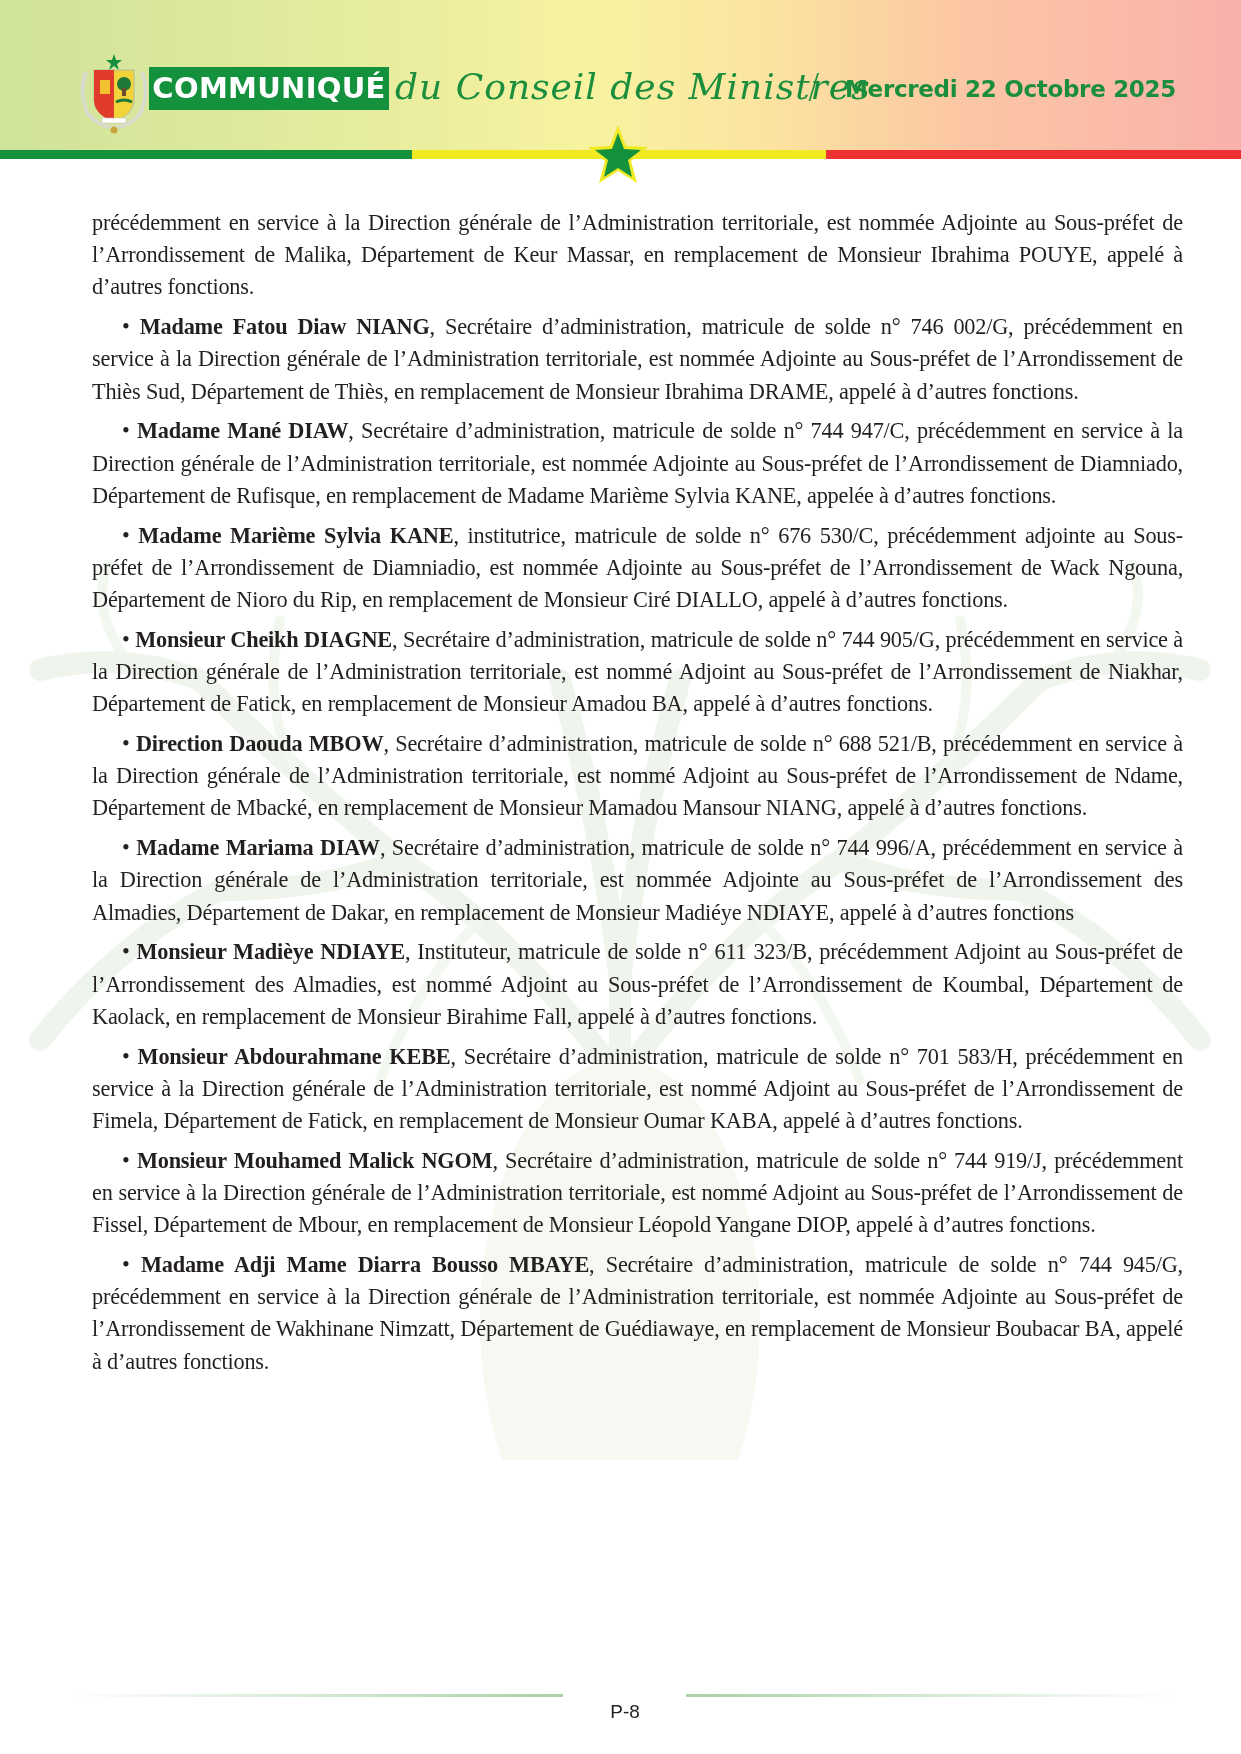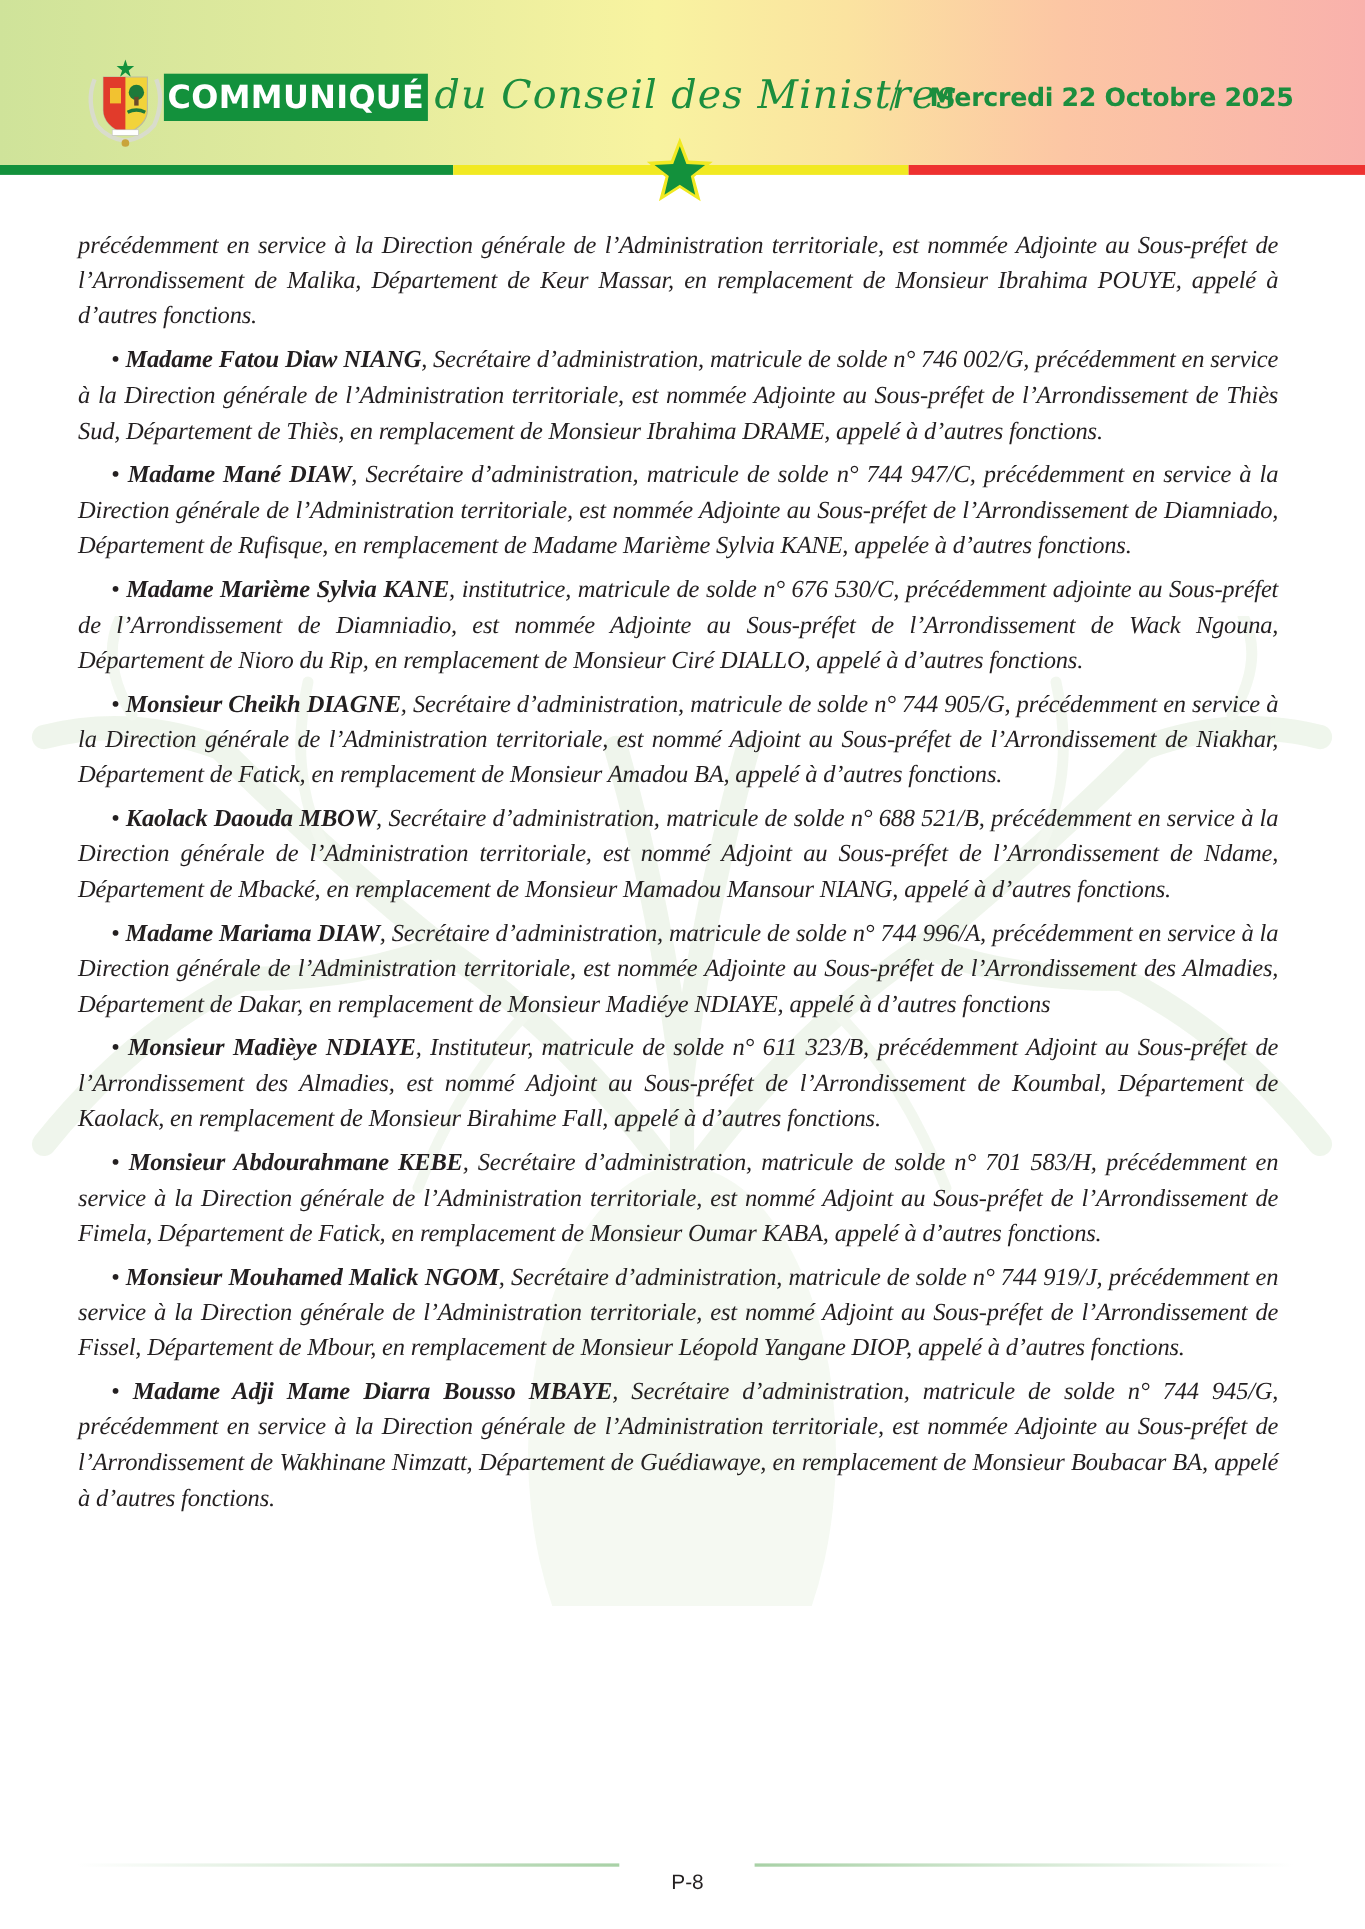--- a/index.html
+++ b/index.html
@@ -44,23 +44,23 @@
     position: absolute; left: 845px; top: 72px;
     font-family: "DejaVu Sans", sans-serif; font-weight: bold;
     font-size: 23px; color: #1b8e3e; line-height: 34px; letter-spacing: -0.3px; text-align: right;
   }
   
   .watermark {
     position: absolute; left: 0; top: 560px; width: 1241px; height: 900px; opacity: 0.9;
   }
   
   .content {
-    position: absolute; left: 71px; top: 207px; width: 1091px;
+    position: absolute; left: 92px; top: 207px; width: 1091px;
     font-size: 22.3px; line-height: 32.2px;
-    text-align: justify; letter-spacing: -0.2px; font-style: italic;
+    text-align: justify; letter-spacing: -0.2px;
   }
   .content p { margin: 0 0 7.6px 0; }
   .content p.item { text-indent: 30px; }
   .content b { font-weight: bold; }
   
   .footer-line {
     position: absolute; top: 1694px; height: 3px;
   }
   .fl-left { left: 70px; width: 493px; background: linear-gradient(90deg, rgba(150,200,150,0) 0%, #a8d1a6 100%); }
   .fl-right { left: 686px; width: 490px; background: linear-gradient(90deg, #a8d1a6 0%, rgba(150,200,150,0) 100%); }
@@ -124,21 +124,21 @@
   <ellipse cx="620" cy="760" rx="140" ry="260" fill="#f4f9f1"></ellipse>
 </svg>
 
 <div class="content">
   <p>précédemment en service à la Direction générale de l’Administration territoriale, est nommée Adjointe au Sous-préfet de l’Arrondissement de Malika, Département de Keur Massar, en remplacement de Monsieur Ibrahima POUYE, appelé à d’autres fonctions.</p>
   <div id="items">
       <p class="item"><span>•</span> <b>Madame Fatou Diaw NIANG</b><span>, Secrétaire d’administration, matricule de solde n° 746 002/G, précédemment en service à la Direction générale de l’Administration territoriale, est nommée Adjointe au Sous-préfet de l’Arrondissement de Thiès Sud, Département de Thiès, en remplacement de Monsieur Ibrahima DRAME, appelé à d’autres fonctions.</span></p>
       <p class="item"><span>•</span> <b>Madame Mané DIAW</b><span>, Secrétaire d’administration, matricule de solde n° 744 947/C, précédemment en service à la Direction générale de l’Administration territoriale, est nommée Adjointe au Sous-préfet de l’Arrondissement de Diamniado, Département de Rufisque, en remplacement de Madame Marième Sylvia KANE, appelée à d’autres fonctions.</span></p>
       <p class="item"><span>•</span> <b>Madame Marième Sylvia KANE</b><span>, institutrice, matricule de solde n° 676 530/C, précédemment adjointe au Sous-préfet de l’Arrondissement de Diamniadio, est nommée Adjointe au Sous-préfet de l’Arrondissement de Wack Ngouna, Département de Nioro du Rip, en remplacement de Monsieur Ciré DIALLO, appelé à d’autres fonctions.</span></p>
       <p class="item"><span>•</span> <b>Monsieur Cheikh DIAGNE</b><span>, Secrétaire d’administration, matricule de solde n° 744 905/G, précédemment en service à la Direction générale de l’Administration territoriale, est nommé Adjoint au Sous-préfet de l’Arrondissement de Niakhar, Département de Fatick, en remplacement de Monsieur Amadou BA, appelé à d’autres fonctions.</span></p>
-      <p class="item"><span>•</span> <b>Kaolack Daouda MBOW</b><span>, Secrétaire d’administration, matricule de solde n° 688 521/B, précédemment en service à la Direction générale de l’Administration territoriale, est nommé Adjoint au Sous-préfet de l’Arrondissement de Ndame, Département de Mbacké, en remplacement de Monsieur Mamadou Mansour NIANG, appelé à d’autres fonctions.</span></p>
+      <p class="item"><span>•</span> <b>Direction Daouda MBOW</b><span>, Secrétaire d’administration, matricule de solde n° 688 521/B, précédemment en service à la Direction générale de l’Administration territoriale, est nommé Adjoint au Sous-préfet de l’Arrondissement de Ndame, Département de Mbacké, en remplacement de Monsieur Mamadou Mansour NIANG, appelé à d’autres fonctions.</span></p>
       <p class="item"><span>•</span> <b>Madame Mariama DIAW</b><span>, Secrétaire d’administration, matricule de solde n° 744 996/A, précédemment en service à la Direction générale de l’Administration territoriale, est nommée Adjointe au Sous-préfet de l’Arrondissement des Almadies, Département de Dakar, en remplacement de Monsieur Madiéye NDIAYE, appelé à d’autres fonctions</span></p>
       <p class="item"><span>•</span> <b>Monsieur Madièye NDIAYE</b><span>, Instituteur, matricule de solde n° 611 323/B, précédemment Adjoint au Sous-préfet de l’Arrondissement des Almadies, est nommé Adjoint au Sous-préfet de l’Arrondissement de Koumbal, Département de Kaolack, en remplacement de Monsieur Birahime Fall, appelé à d’autres fonctions.</span></p>
       <p class="item"><span>•</span> <b>Monsieur Abdourahmane KEBE</b><span>, Secrétaire d’administration, matricule de solde n° 701 583/H, précédemment en service à la Direction générale de l’Administration territoriale, est nommé Adjoint au Sous-préfet de l’Arrondissement de Fimela, Département de Fatick, en remplacement de Monsieur Oumar KABA, appelé à d’autres fonctions.</span></p>
       <p class="item"><span>•</span> <b>Monsieur Mouhamed Malick NGOM</b><span>, Secrétaire d’administration, matricule de solde n° 744 919/J, précédemment en service à la Direction générale de l’Administration territoriale, est nommé Adjoint au Sous-préfet de l’Arrondissement de Fissel, Département de Mbour, en remplacement de Monsieur Léopold Yangane DIOP, appelé à d’autres fonctions.</span></p>
       <p class="item"><span>•</span> <b>Madame Adji Mame Diarra Bousso MBAYE</b><span>, Secrétaire d’administration, matricule de solde n° 744 945/G, précédemment en service à la Direction générale de l’Administration territoriale, est nommée Adjointe au Sous-préfet de l’Arrondissement de Wakhinane Nimzatt, Département de Guédiawaye, en remplacement de Monsieur Boubacar BA, appelé à d’autres fonctions.</span></p>
     </div>
 </div>
 
 <div class="footer-line fl-left"></div>
 <div class="footer-line fl-right"></div>

